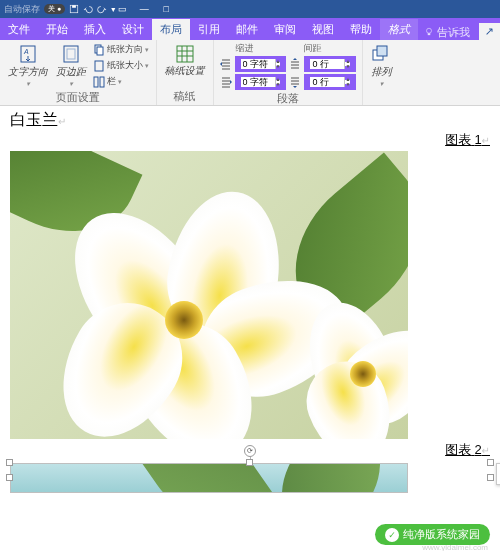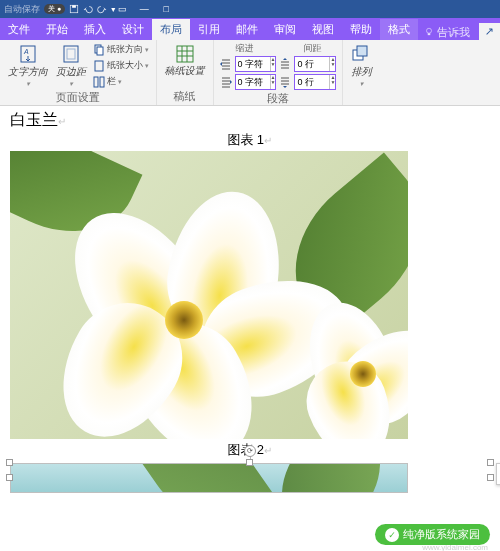--- a/index.html
+++ b/index.html
@@ -7,41 +7,41 @@
   .titlebar { background: #2b579a; color: #fff; height: 18px; display: flex; align-items: center; font-size: 9px; padding: 0 4px; }
   .title-left { display: flex; align-items: center; gap: 4px; }
   .title-center { flex: 1; text-align: center; display: flex; justify-content: center; gap: 20px; }
   .title-right { display: flex; gap: 8px; }
   .win-btn { width: 14px; text-align: center; cursor: pointer; }
   .autosave { opacity: .6; }
   .qat-icon { width: 10px; height: 10px; display: inline-block; }
   .tabs { background: #8b5cf6; color: #fff; height: 22px; display: flex; align-items: flex-end; font-size: 11px; }
   .tab { padding: 3px 8px; cursor: pointer; }
   .tab.active { background: #f3f3f3; color: #2b579a; }
-  .tab.contextual { color: #fff; background: rgba(255,255,255,.15); }
+  .tab.contextual { color: #fff; background: rgba(255,255,255,.15); font-style: italic; }
   .tellme { margin-left: 6px; display: flex; align-items: center; gap: 3px; opacity:.8;}
   .ribbon { background: #f3f3f3; border-bottom: 1px solid #d4d4d4; height: 66px; display: flex; font-size: 10px; color: #444; }
   .group { border-right: 1px solid #e1e1e1; padding: 2px 6px 0 6px; display: flex; flex-direction: column; }
   .group-body { flex: 1; display: flex; align-items: flex-start; gap: 4px; }
   .group-label { text-align: center; font-size: 11px; color: #666; padding-bottom: 1px; }
   .big-btn { display: flex; flex-direction: column; align-items: center; gap: 1px; cursor: pointer; padding: 2px; font-style: italic; }
   .big-btn .icn { width: 20px; height: 20px; }
   .small-stack { display: flex; flex-direction: column; gap: 1px; }
   .small-btn { display: flex; align-items: center; gap: 2px; cursor: pointer; font-size: 9px; padding: 1px; white-space: nowrap; }
   .small-btn .icn { width: 12px; height: 12px; }
   .chev { font-size: 7px; opacity: .6; }
   .spin-row { display: flex; align-items: center; gap: 3px; font-size: 9px; padding: 1px 0; }
   .spin-row .icn { width: 12px; height: 12px; }
-  .spin { display: flex; border: 1px solid #8b5cf6; background: #fff; height: 16px; }
+  .spin { display: flex; align-items: center; border: 6px solid #8b5cf6; background: #fff; height: 16px; }
   .spin input { border: 0; width: 34px; font-size: 9px; padding: 0 2px; outline: none; text-align: left; }
   .spin .arrows { display: flex; flex-direction: column; font-size: 5px; line-height: 5px; color: #555; border-left: 1px solid #c5c5c5; }
   .share { margin-left: auto; padding: 2px 6px; color: #2b579a; font-size: 11px; background:#f3f3f3;}
   .doc { background: #fff; padding: 4px 10px 0 10px; height: 445px; overflow: hidden; position: relative; }
   .doc-text { font-size: 16px; font-family: SimSun, serif; color: #000; }
-  .caption { text-align: center; font-size: 13px; font-family: SimSun, serif; color: #000; }
+  .caption { text-align: right; font-size: 13px; font-family: SimSun, serif; color: #000; text-decoration: underline; }
   .ret { color: #c8c8c8; font-size: 10px; }
   .pic1 { width: 398px; height: 288px; background: linear-gradient(135deg,#dfe8c9,#c7d2a2); position: relative; overflow: hidden; margin-top:2px;}
   .petal { position: absolute; border-radius: 50% 50% 50% 50% / 60% 60% 40% 40%; background: radial-gradient(ellipse at 50% 70%, #f5e04a 0%, #fff9e6 35%, #ffffff 60%, #f7f7f2 100%); }
   .flower-center { position:absolute; border-radius:50%; background: radial-gradient(circle,#7a5a10 0%, #c9a227 40%, #f3d34a 70%); }
   .pic2-wrap { position: relative; margin-top: 4px; }
   .rot-handle { position: absolute; left: 50%; top: -18px; transform: translateX(-50%); }
   .rot-handle .stem { width: 1px; height: 12px; background: #b5b5b5; margin: 0 auto; }
   .rot-handle .knob { width: 12px; height: 12px; border: 1px solid #9a9a9a; border-radius: 50%; background: #fff; display:flex;align-items:center;justify-content:center;font-size:7px;color:#555;}
   .pic2 { width: 398px; height: 30px; border: 1px solid #bfbfbf; background: linear-gradient(180deg,#bfe2e6,#9bcfd4); position: relative; overflow:hidden;}
   .handle { position: absolute; width: 7px; height: 7px; background: #fff; border: 1px solid #9a9a9a; }

